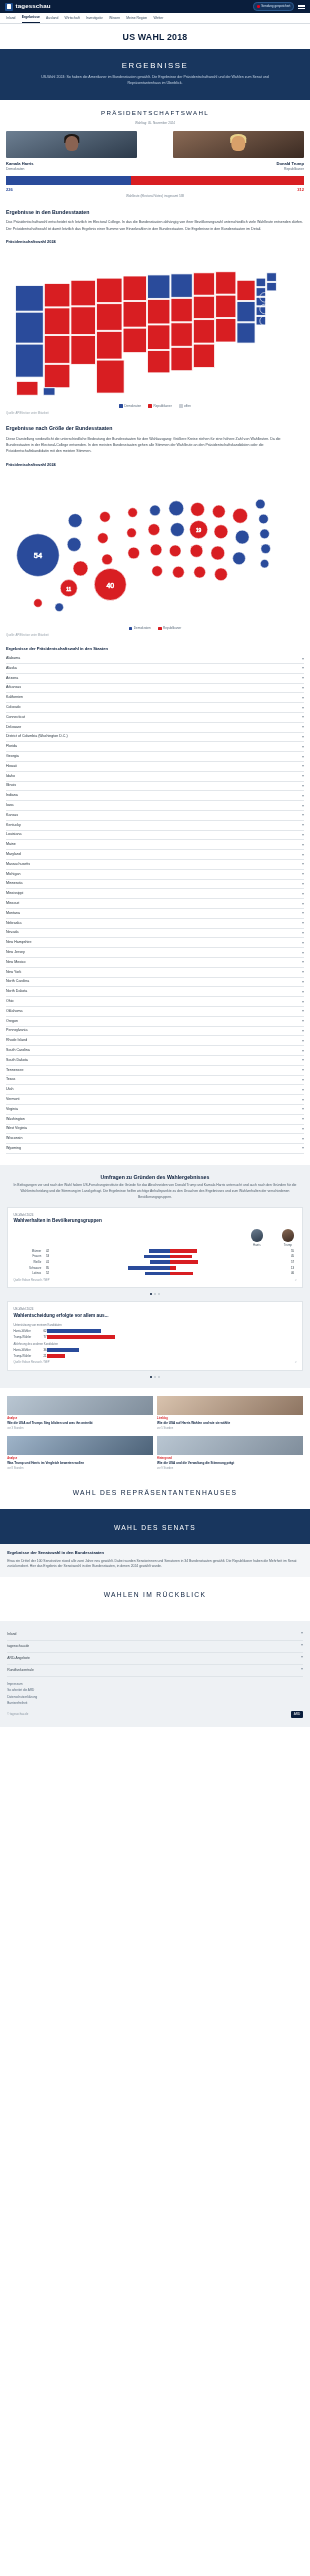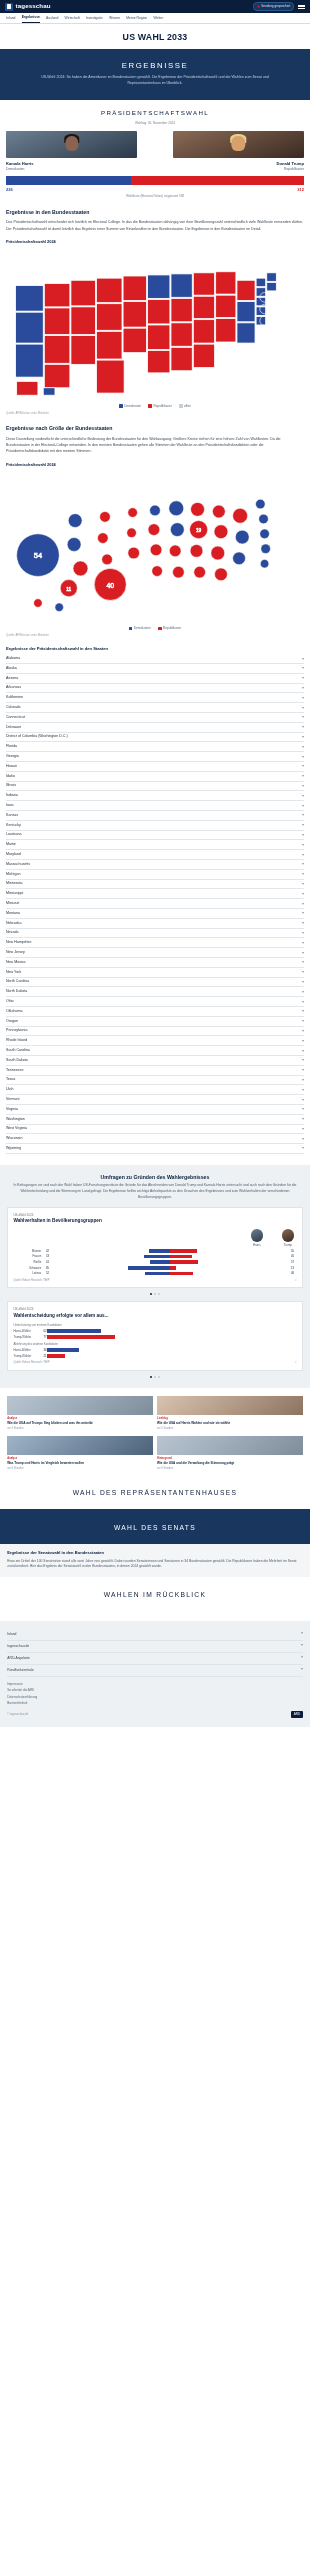--- a/index.html
+++ b/index.html
@@ -217,21 +217,21 @@
     <span class="active">Ergebnisse</span>
     <span>Ausland</span>
     <span>Wirtschaft</span>
     <span>Investigativ</span>
     <span>Wissen</span>
     <span>Meine Region</span>
     <span>Wetter</span>
   </div>
 
   <div class="title-block">
-    <h1>US WAHL 2033</h1>
+    <h1>US WAHL 2018</h1>
   </div>
 
   <div class="blue-band">
     <h2>ERGEBNISSE</h2>
     <p style="padding:0 26px;">US-Wahl 2024: So haben die Amerikaner im Bundesstaaten gewählt. Die Ergebnisse der Präsidentschaftswahl und der Wahlen zum Senat und Repräsentantenhaus im Überblick.</p>
   </div>
 
   <div class="section">
     <div class="sec-title">PRÄSIDENTSCHAFTSWAHL</div>
     <div style="text-align:center;font-size:3.1px;color:#7a8794;margin-top:-4.1px;margin-bottom:5.2px;">Wahltag: 05. November 2024</div>

